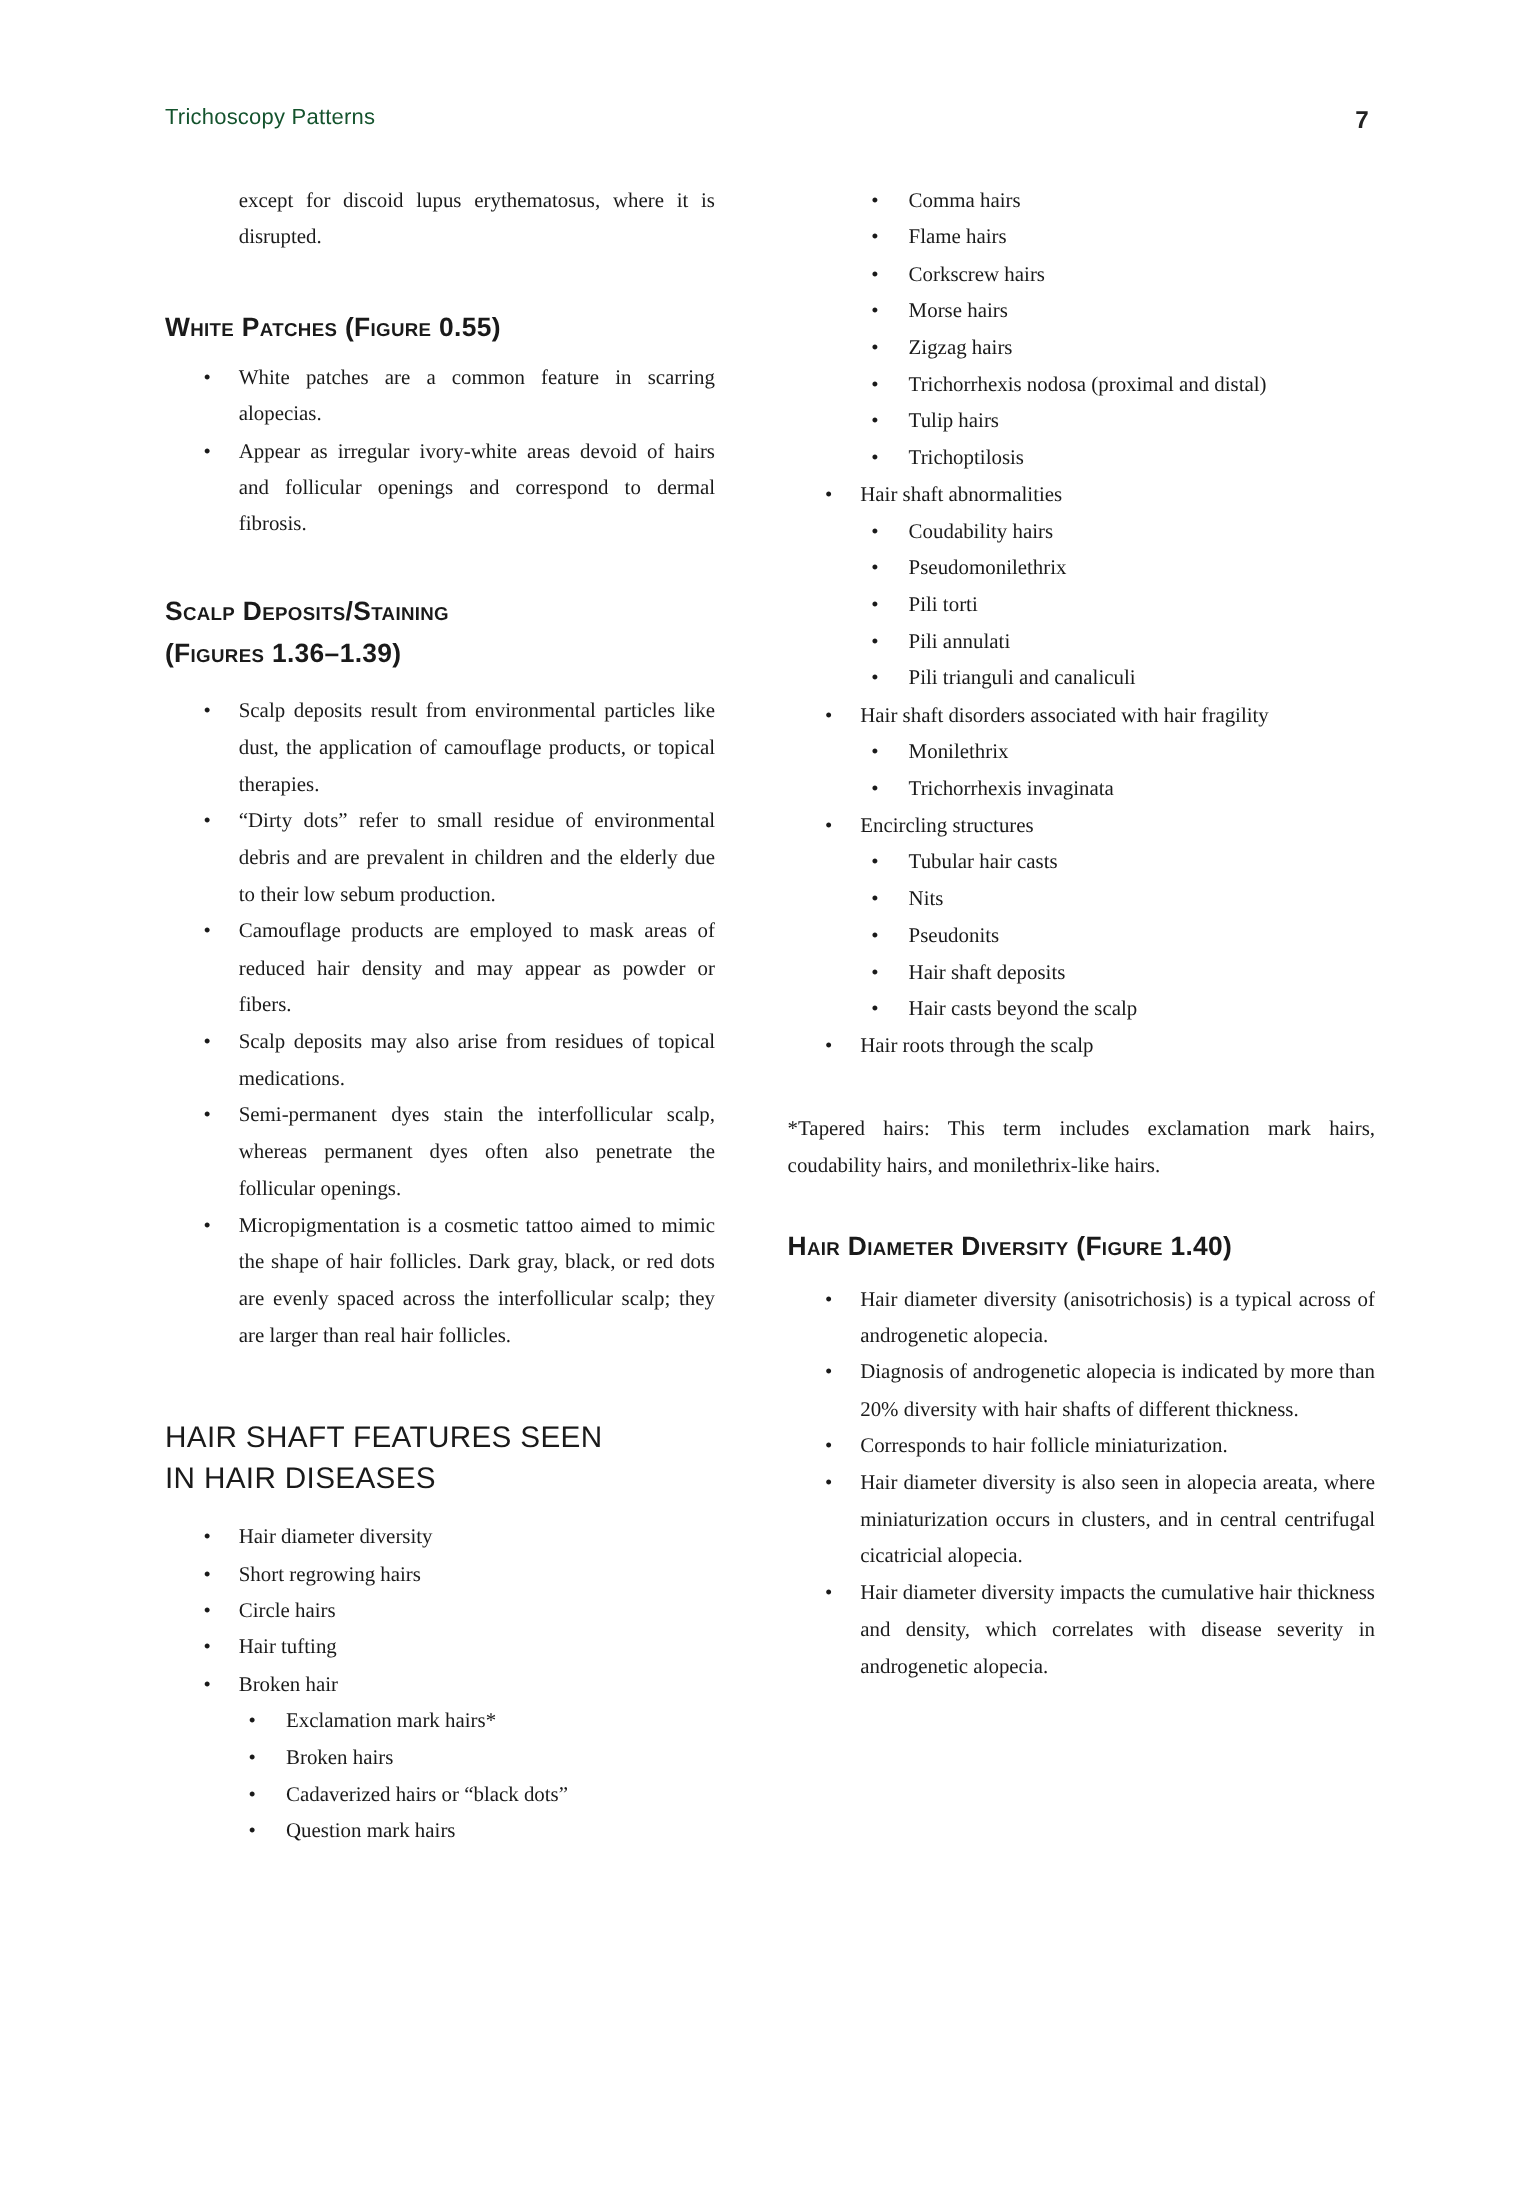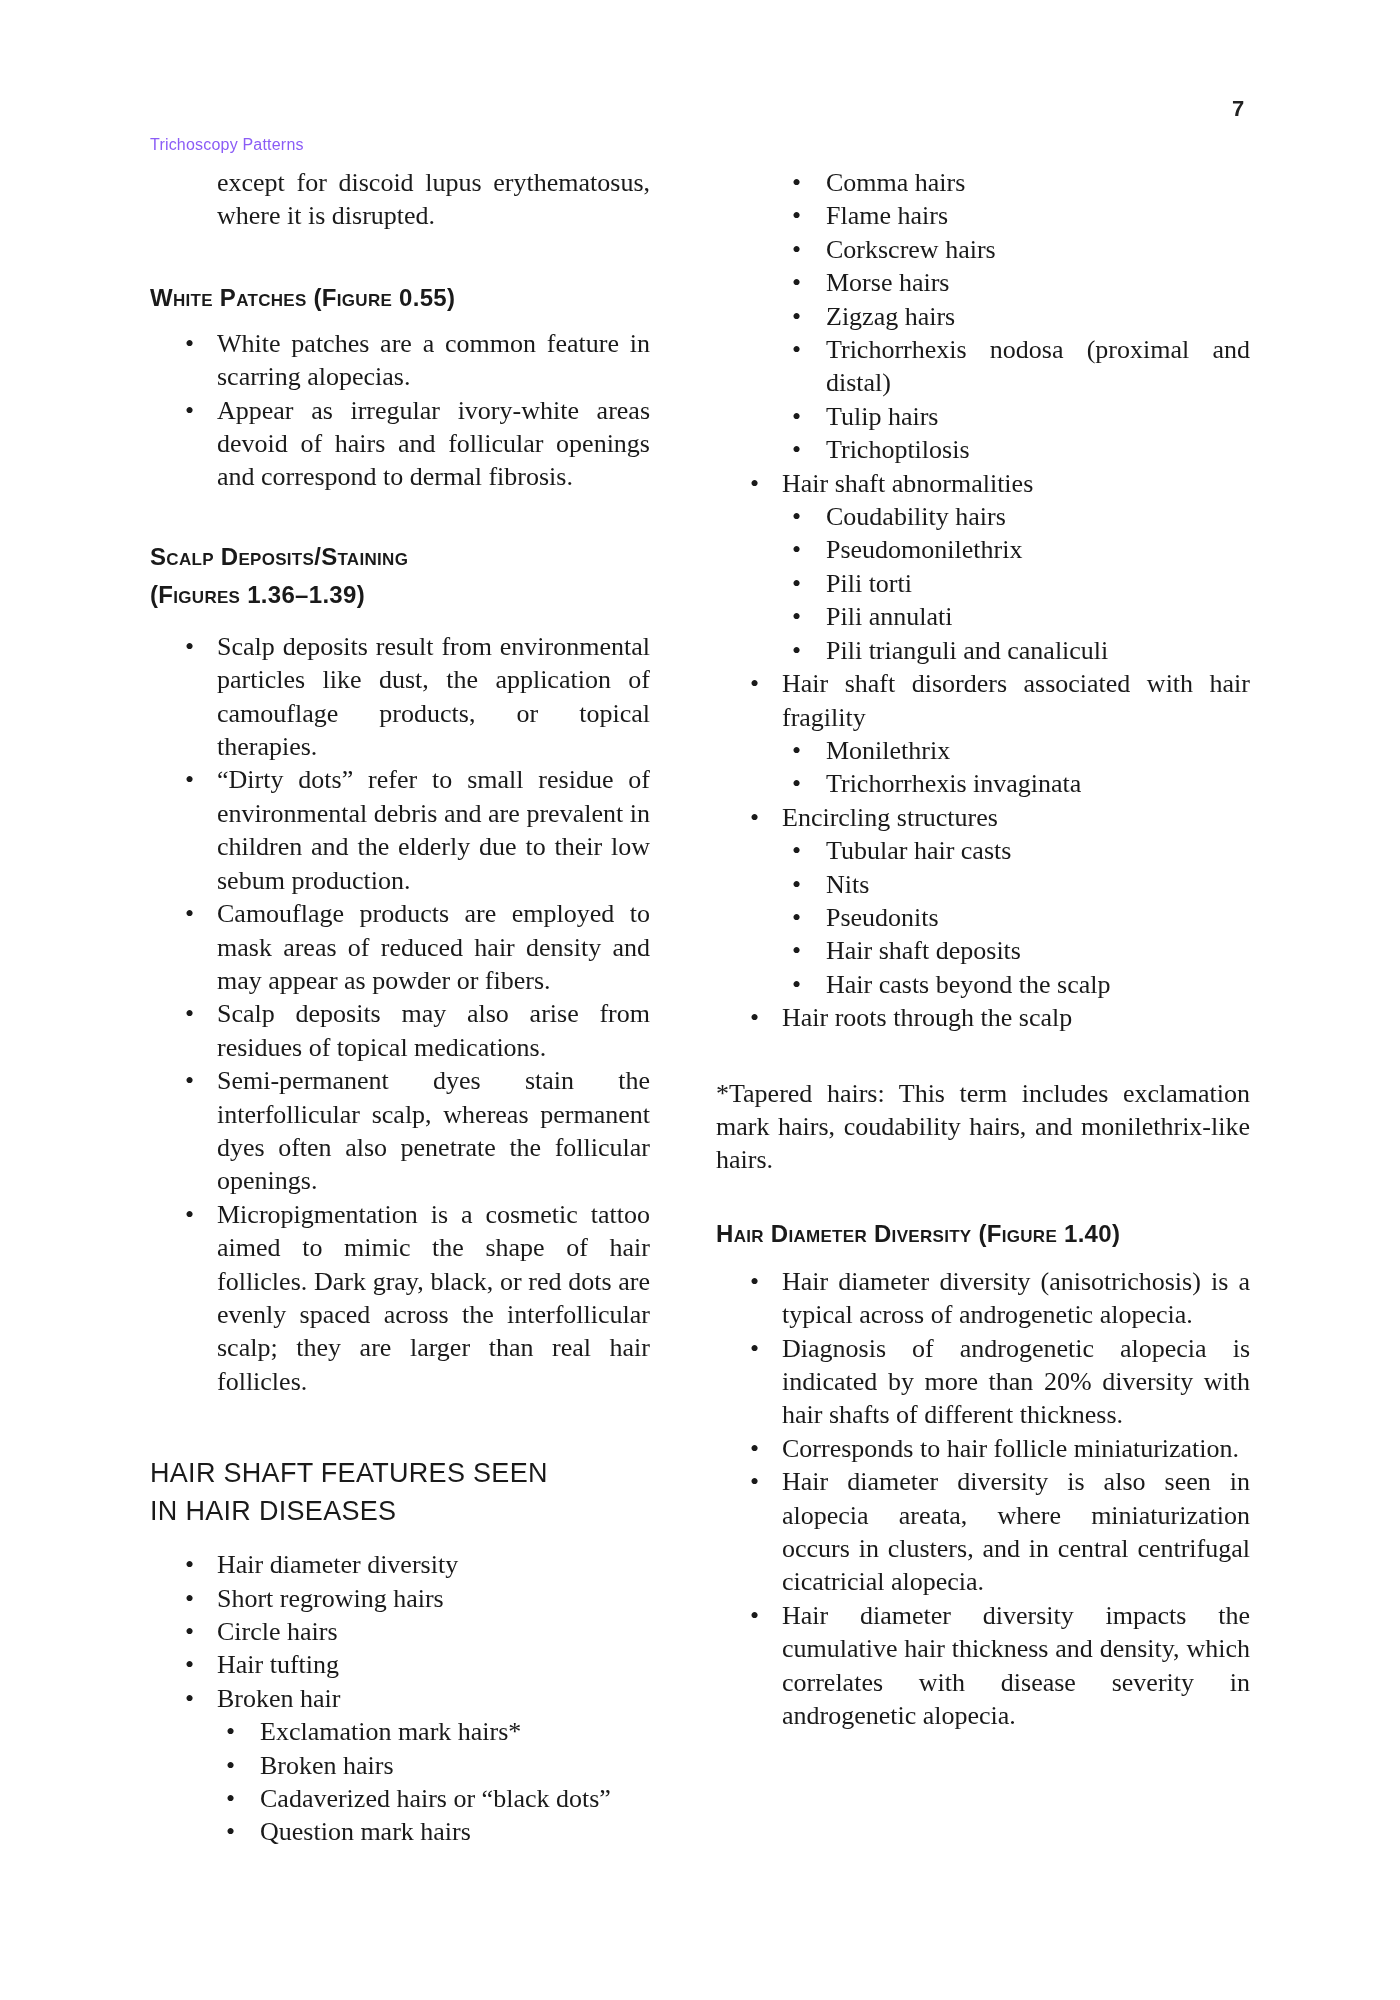--- a/index.html
+++ b/index.html
@@ -1,27 +1,27 @@
 <!DOCTYPE html>
 <html><head>
 <meta charset="utf-8">
 <style>
   html, body { margin: 0; padding: 0; background: #ffffff; }
   body { width: 1400px; height: 2000px; position: relative; overflow: hidden; color: #1a1a1a; }
   .serif { font-family: "Liberation Serif", "DejaVu Serif", serif; }
   .sans { font-family: "Liberation Sans", "DejaVu Sans", sans-serif; }
 
-  .running-head { position: absolute; top: 96px; left: 150px; font-size: 16px; color: #8b5cf6; letter-spacing: 0.2px; margin-top: 40px; }
+  .running-head { position: absolute; top: 96px; left: 150px; font-size: 20px; color: #14532d; letter-spacing: 0.2px; }
   .page-number { position: absolute; top: 96px; left: 1232px; font-size: 22px; font-weight: bold; color: #222; }
 
   .col { position: absolute; top: 166px; }
   .col-left { left: 150px; width: 500px; }
   .col-right { left: 716px; width: 534px; }
 
-  p, li { font-size: 26px; line-height: 33.4px; }
+  p, li { font-size: 19px; line-height: 33.4px; }
 
   .cont { margin: 0 0 0 67px; text-align: justify; }
 
   h3.sc { font-size: 24px; font-weight: bold; margin: 0; line-height: 38px; font-variant: small-caps; letter-spacing: 0.3px; }
   h2.caps { font-size: 27px; font-weight: normal; margin: 0; line-height: 38px; letter-spacing: 0.3px; }
 
   ul { list-style: none; margin: 0; padding: 0; }
   li { position: relative; padding-left: 67px; text-align: justify; }
   li .bullet { position: absolute; left: 35px; top: 0; }
   li.sub { padding-left: 110px; }

